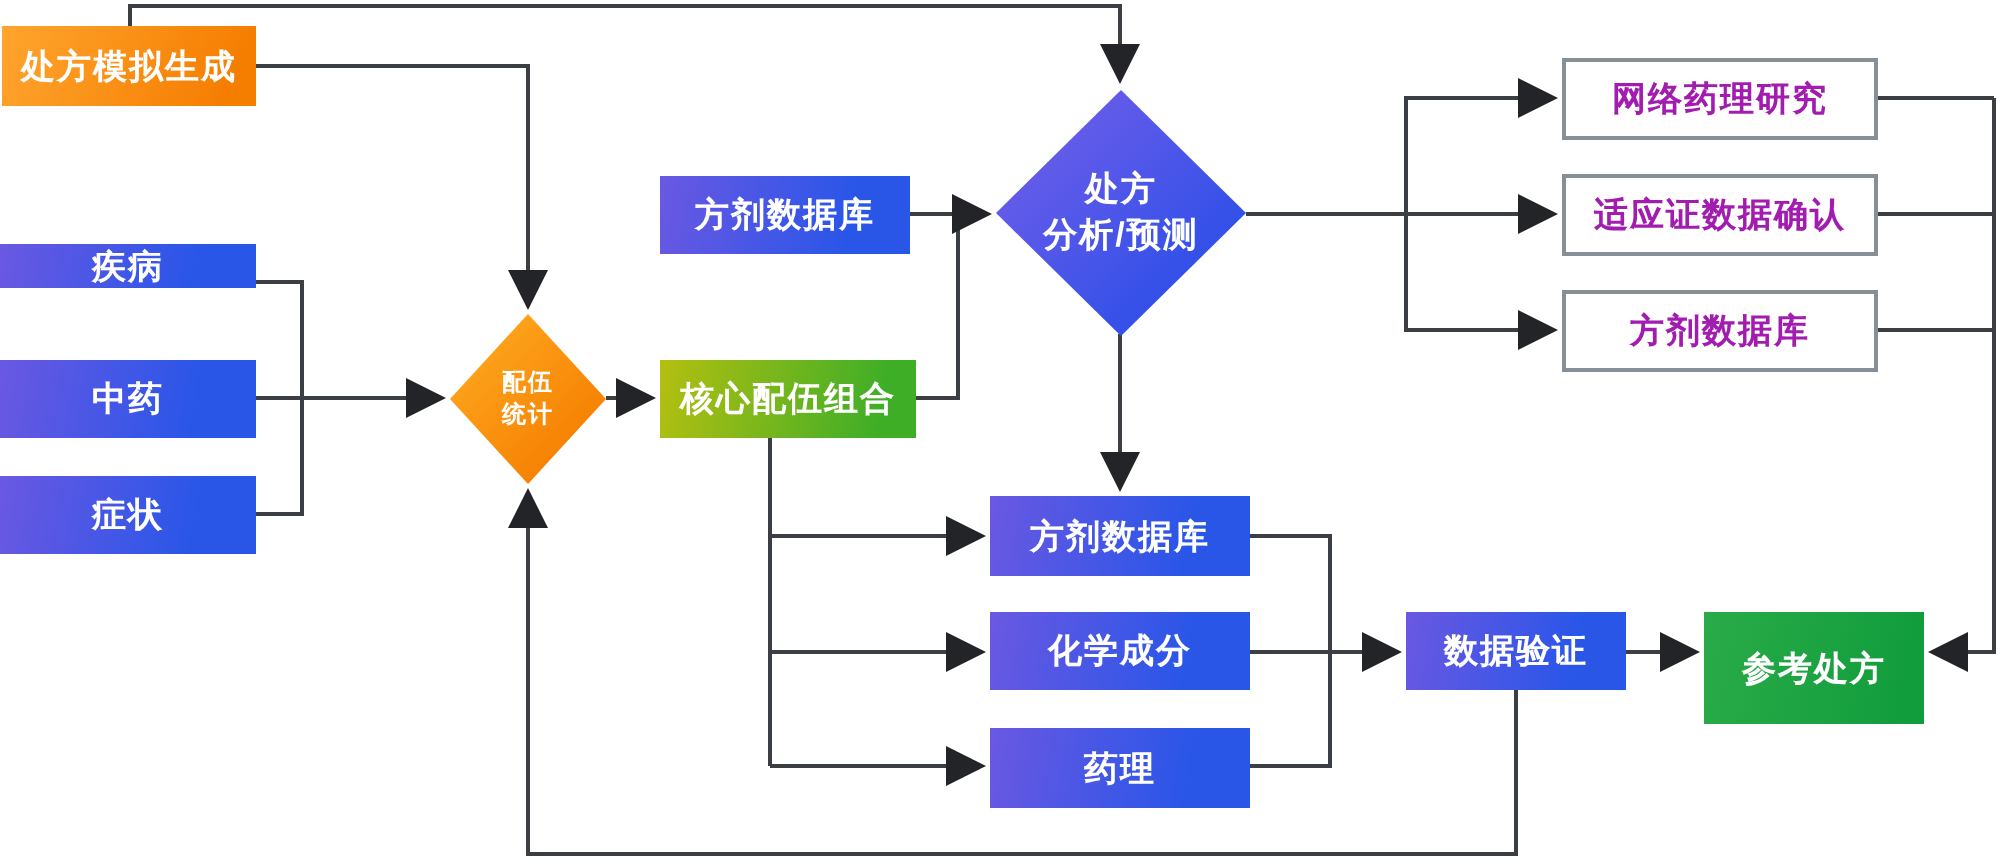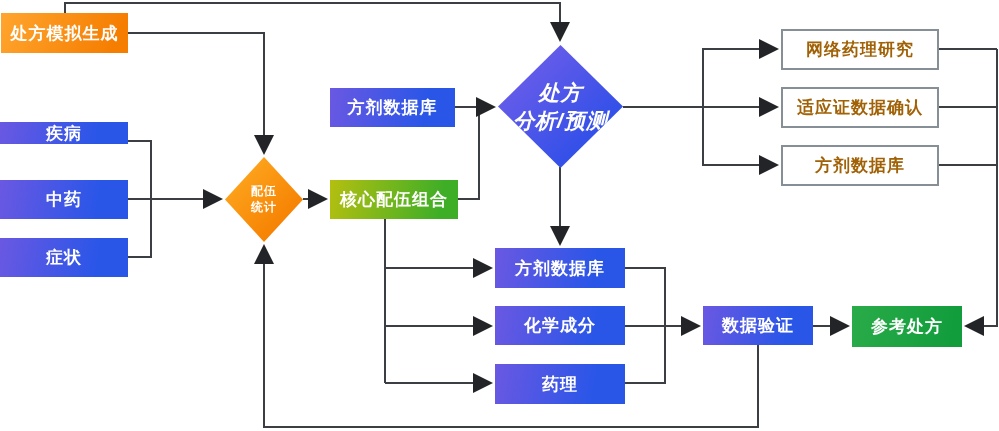--- a/index.html
+++ b/index.html
@@ -19,28 +19,28 @@
     letter-spacing:1px;
     z-index:2;
     box-sizing:border-box;
     text-align:center;
   }
   .blue   {background:linear-gradient(100deg,#6a58e2 0%,#2a56e8 75%);}
   .orange {background:linear-gradient(115deg,#ffa52e 0%,#f57d00 90%);}
   .lime   {background:linear-gradient(100deg,#b4bf10 0%,#3fae27 85%);text-align:center;}
   .green  {background:linear-gradient(100deg,#2aab49 0%,#129d3c 90%);}
   .outline{
-    background:#fff;border:2px solid #878f96;color:#a16207;
+    background:#fff;border:2px solid #878f96;color:#a21caf;
   }
   .diamond{
     clip-path:polygon(50% 0,100% 50%,50% 100%,0 50%);
     white-space:pre-line;line-height:1.3;
   }
   .diamond.orange{background:linear-gradient(135deg,#ffae24 0%,#f57d00 85%);font-size:12px;}
-  .diamond.blue{background:linear-gradient(135deg,#7a60ea 0%,#2e4fe8 80%);font-size:21px;font-style:italic;}
+  .diamond.blue{background:linear-gradient(135deg,#7a60ea 0%,#2e4fe8 80%);font-size:17px;}
 </style>
 </head>
 <body>
 
 <div id="canvas">
 
   <svg id="wires" viewBox="0 0 999 431" xmlns="http://www.w3.org/2000/svg">
     <defs>
       <marker id="arr" viewBox="0 0 10 10" refX="9" refY="5" markerWidth="10" markerHeight="10" orient="auto-start-reverse">
         <path d="M0,0 L10,5 L0,10 Z" fill="#222427"></path>
@@ -115,15 +115,15 @@
   <div class="node outline" style="left:781px;top:145px;width:158px;height:41px;">方剂数据库</div>
 
   <div class="node blue" style="left:495px;top:248px;width:130px;height:40px;">方剂数据库</div>
 
   <div class="node blue" style="left:495px;top:306px;width:130px;height:39px;">化学成分</div>
 
   <div class="node blue" style="left:495px;top:364px;width:130px;height:40px;">药理</div>
 
   <div class="node blue" style="left:703px;top:306px;width:110px;height:39px;">数据验证</div>
 
-  <div class="node green" style="left:852px;top:306px;width:110px;height:41px;">参考处方</div>
+  <div class="node green" style="left:852px;top:306px;width:110px;height:56px;">参考处方</div>
 
 </div>
 
 </body></html>

